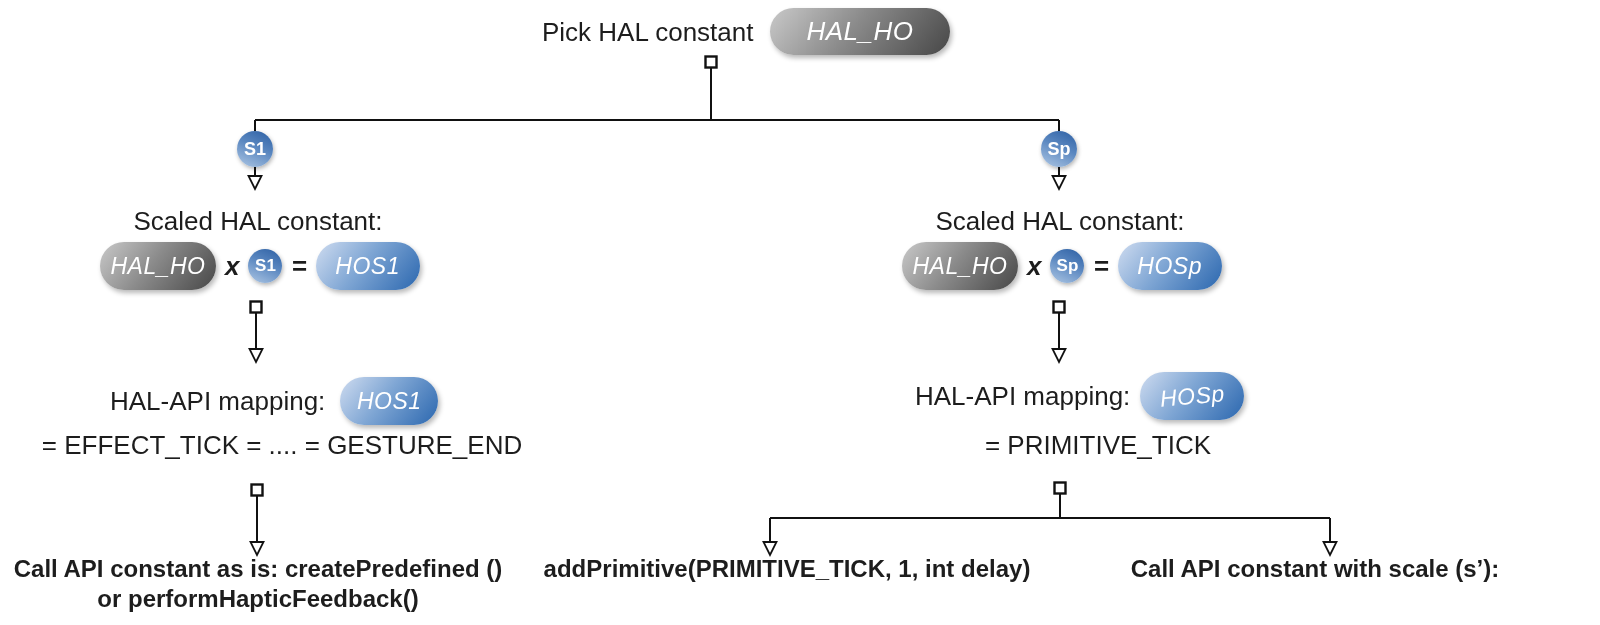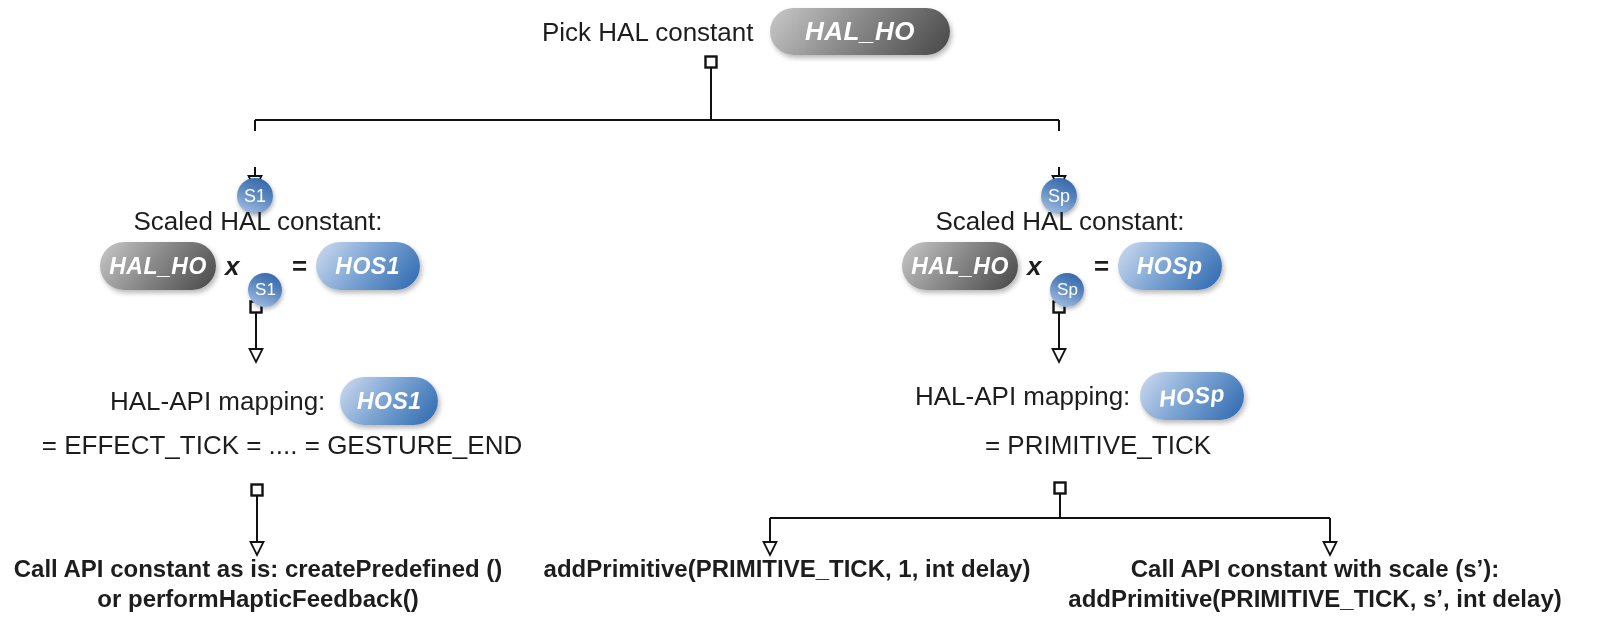--- a/index.html
+++ b/index.html
@@ -7,33 +7,32 @@
     position:relative;width:1600px;height:625px;background:#ffffff;
     font-family:"Liberation Sans",sans-serif;color:#1d1d1d;overflow:hidden;
   }
   .abs{position:absolute;}
   .lbl{font-size:26px;white-space:nowrap;}
   .center{text-align:center;}
   .eq{font-size:26px;white-space:nowrap;margin-left:26px;}
   .calls{font-size:24px;line-height:30px;white-space:nowrap;font-weight:bold;}
   .pill{
     display:flex;align-items:center;justify-content:center;
-    color:#ffffff;font-weight:bold;font-style:italic;border-radius:26px;
+    color:#ffffff;font-weight:normal;font-style:italic;border-radius:26px;
     box-shadow:2px 3px 5px rgba(0,0,0,0.28);letter-spacing:0.5px;
   }
   .pill.gray{background:linear-gradient(128deg,#c9c9c9 0%,#8b8b8b 45%,#474747 100%);}
   .pill.blue{background:linear-gradient(128deg,#cfdcf0 0%,#7fa6d4 45%,#2b67af 100%);}
   .pill.big{width:180px;height:47px;font-size:26px;}
   .pill.small{height:48px;font-size:23px;}
   .badge{
     display:flex;align-items:center;justify-content:center;border-radius:50%;
-    color:#ffffff;font-weight:normal;
+    color:#ffffff;font-weight:bold;
     background:linear-gradient(205deg,#2c5fa3 0%,#5a87c0 45%,#aec7e4 100%);
     box-shadow:1px 2px 4px rgba(0,0,0,0.3);
-    margin-top:47px;
   }
   .badge.top{width:36px;height:36px;font-size:18px;}
   .badge.inrow{width:34px;height:34px;font-size:17px;flex:0 0 34px;}
   .formula{display:flex;align-items:center;gap:9px;height:48px;}
   .op{font-size:26px;font-weight:bold;font-style:italic;}
   .maprow{display:flex;align-items:center;height:52px;}
   .tilt{transform:rotate(-5deg);display:inline-block;}
   svg.wires{position:absolute;left:0;top:0;}
 </style>
 </head>
@@ -121,16 +120,15 @@
     <div>Call API constant as is: createPredefined ()</div>
     <div>or performHapticFeedback()</div>
   </div>
 
   <div class="abs calls center" style="left:527px;top:554px;width:520px">
     <div><span>addPrimitive(PRIMITIVE_TICK, </span><b>1</b><span>, int delay)</span></div>
   </div>
 
   <div class="abs calls center" style="left:1055px;top:554px;width:520px">
     <div><span>Call API constant with scale (</span><b>s’</b><span>):</span></div>
-    <div><span>addPrimitive(PRIMITIVE_TICK, </span><b>s’</b><span>, int delay)</span></div>
   </div>
 
 </div>
 
 </body></html>

